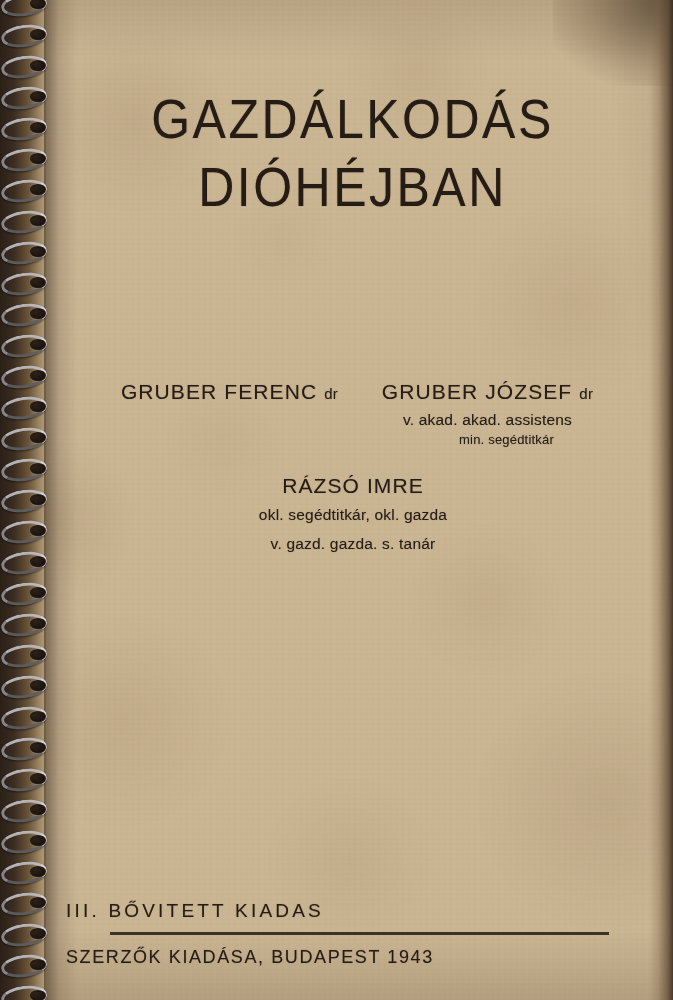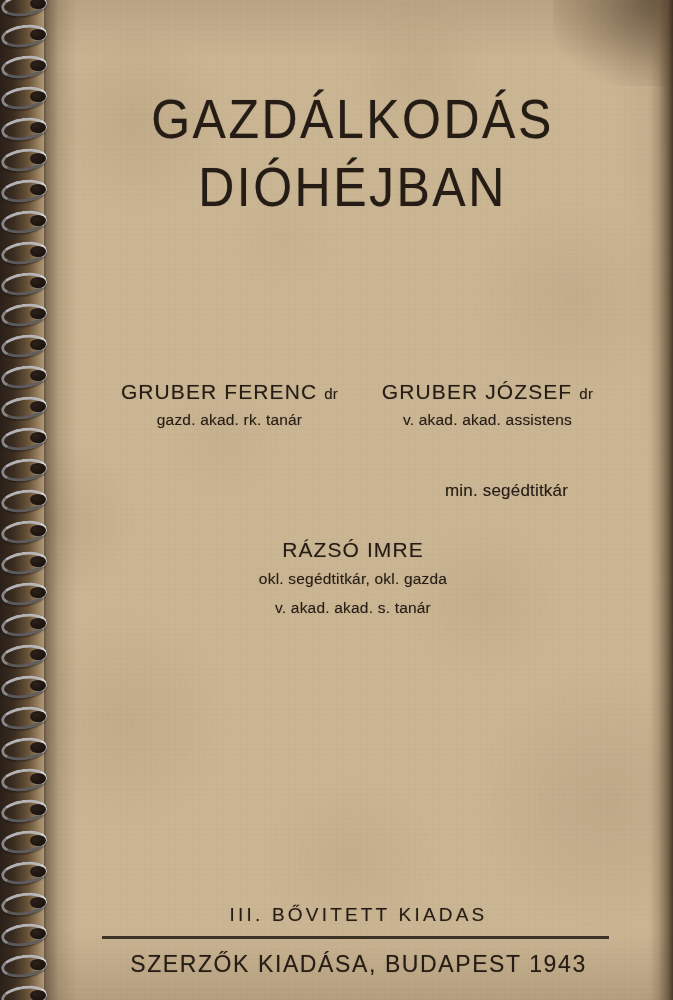--- a/index.html
+++ b/index.html
@@ -194,55 +194,53 @@
     font-size: 15px;
     letter-spacing: .3px;
   }
   .a-sub {
     font-size: 15.5px;
     letter-spacing: .2px;
     margin-top: 5px;
     line-height: 1.45;
   }
   .a-sub2 {
-    font-size: 17px;
+    font-size: 13px;
     letter-spacing: .2px;
     line-height: 1.45;
     padding-left: 38px;
-    margin-top: 48px;
   }
   .author-single {
-    margin-top: 34px;
+    margin-top: 24px;
     padding-left: 1px;
   }
   .author-single .a-name { font-size: 21px; }
   .author-single .a-sub { margin-top: 6px; }
 
   .footer-block {
     position: absolute;
     left: 0; right: 0;
     bottom: 16px;
-    text-align: center;
-    padding-left: 12px;
+    padding-left: 20px;
   }
   .edition {
     font-size: 19px;
     letter-spacing: 3.2px;
     margin-bottom: 10px;
   }
   .rule {
     height: 3px;
     background: #2a2018;
     margin: 0 50px 12px 44px;
     opacity: .88;
   }
   .publisher {
-    font-size: 23px;
+    font-size: 18px;
     letter-spacing: 1.6px;
-    margin-bottom: 6px;
+    margin-bottom: 16px;
   }
 </style>
 </head>
 <body>
 
 <div id="page">
 
   <div class="paper"></div>
   <div class="paper2"></div>
   <div class="mottle"></div>
@@ -327,33 +325,32 @@
     <div class="title-block">
       <div class="t1 ink">GAZDÁLKODÁS</div>
       <div class="t2 ink">DIÓHÉJBAN</div>
     </div>
 
     <div class="authors-block">
 
       <div class="author-cols">
         <div class="author-col">
           <div class="a-name ink"><span>GRUBER FERENC</span> <span class="sfx">dr</span></div>
-          <div class="a-sub ink">gazd. akad. rk. tanár</div>
         </div>
         <div class="author-col">
           <div class="a-name ink"><span>GRUBER JÓZSEF</span> <span class="sfx">dr</span></div>
           <div class="a-sub ink">v. akad. akad. assistens</div>
           <div class="a-sub2 ink">min. segédtitkár</div>
         </div>
       </div>
 
       <div class="author-single">
         <div class="a-name ink">RÁZSÓ IMRE</div>
         <div class="a-sub ink">okl. segédtitkár, okl. gazda</div>
-        <div class="a-sub ink">v. akad. akad. s. tanár</div>
+        <div class="a-sub ink">v. gazd. gazda. s. tanár</div>
       </div>
     </div>
 
     <div class="footer-block">
       <div class="edition ink">III. BŐVITETT KIADAS</div>
       <div class="rule"></div>
       <div class="publisher ink">SZERZŐK KIADÁSA, BUDAPEST 1943</div>
     </div>
 
   </div>

